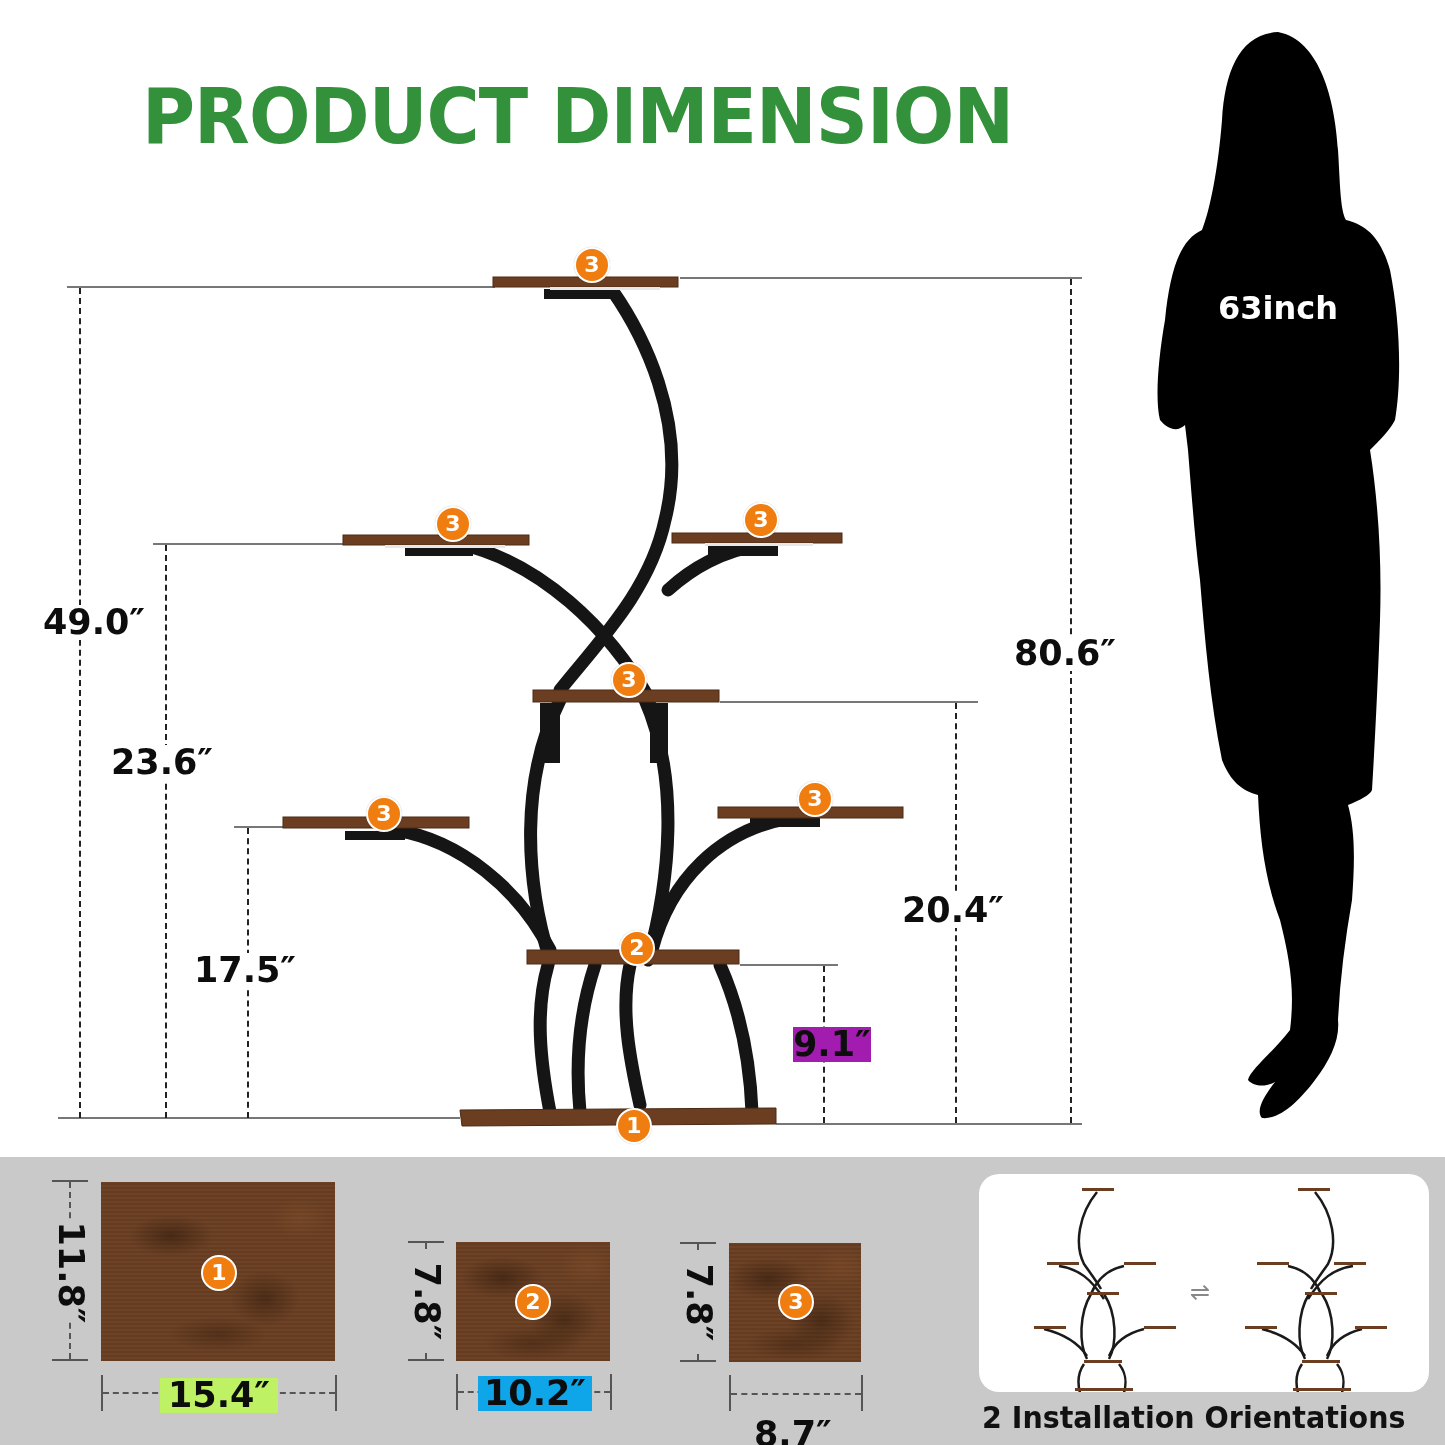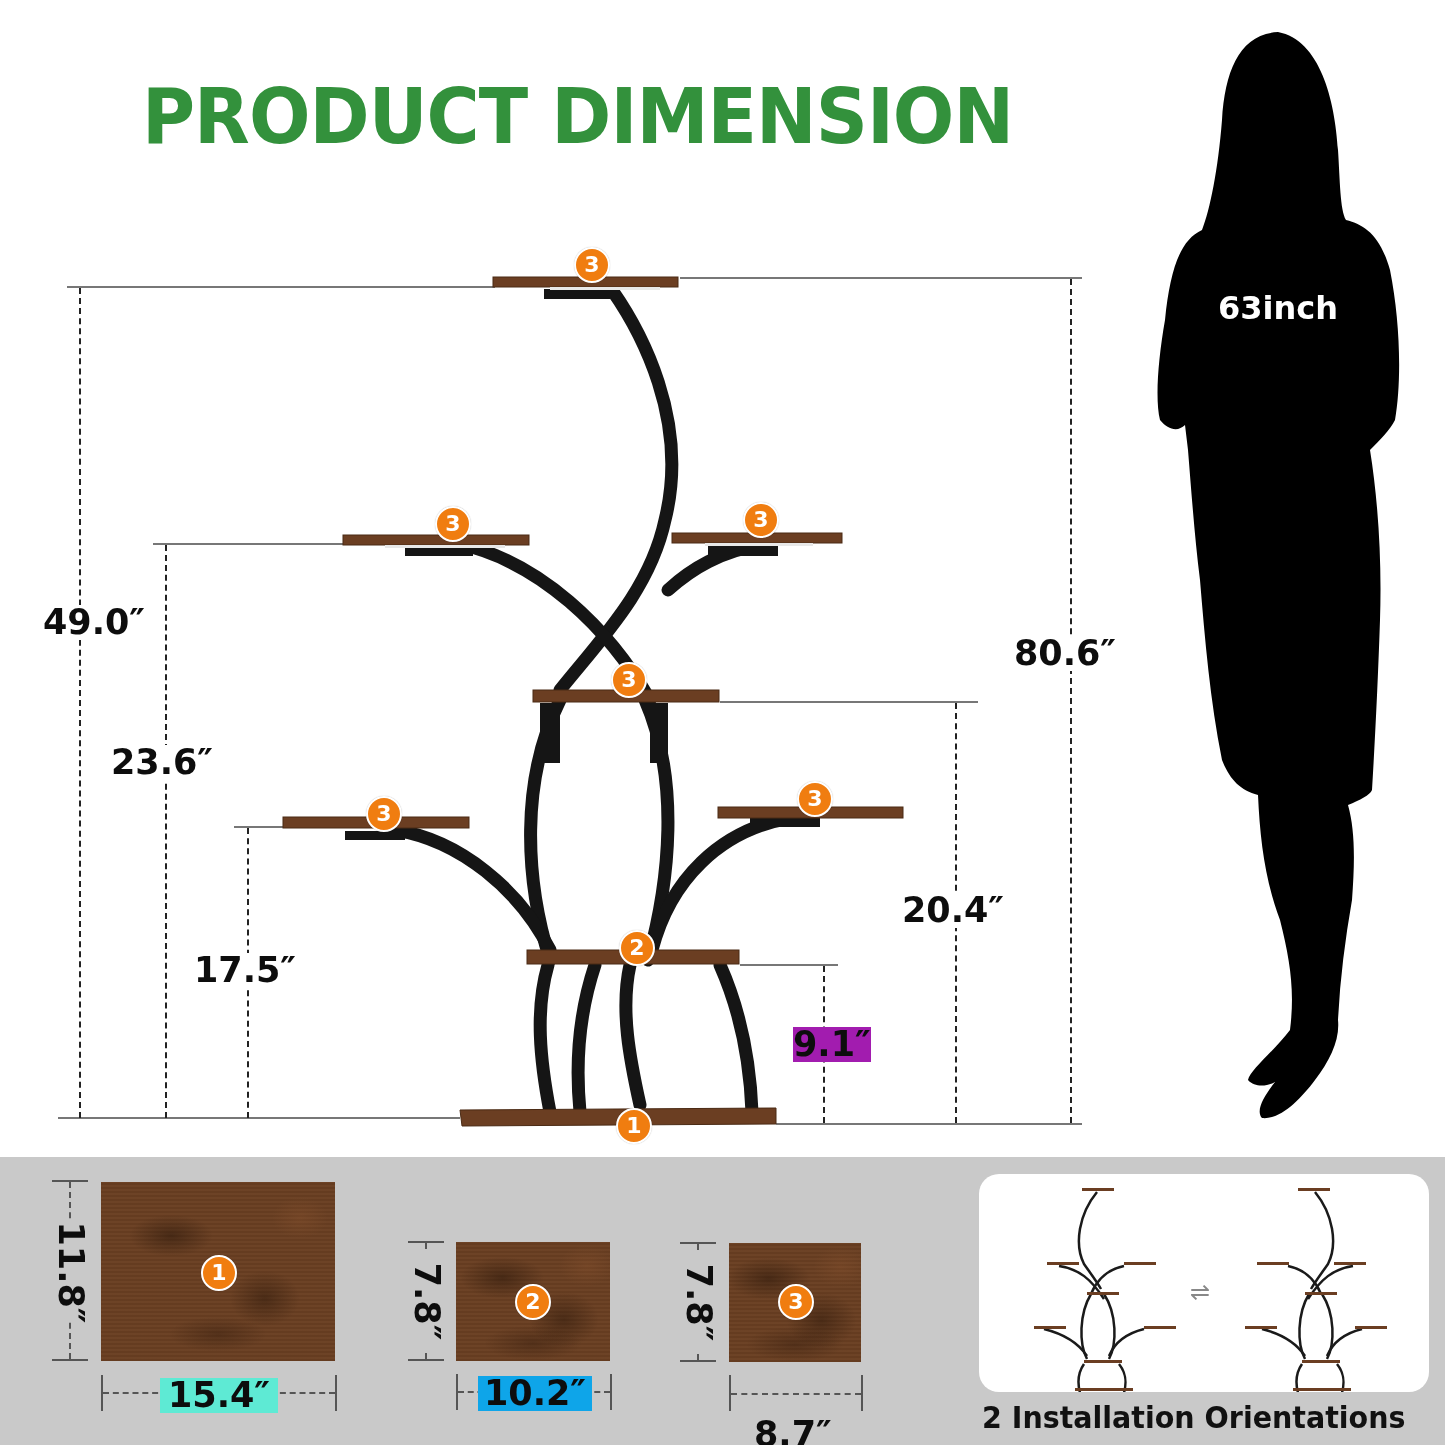--- a/index.html
+++ b/index.html
@@ -161,21 +161,21 @@
 <div>
   <div class="abs tick" style="left:52px; top:1180px; width:36px; height:2px;"></div>
   <div class="abs tick" style="left:52px; top:1359px; width:36px; height:2px;"></div>
   <div class="abs vdash" style="left:69px; top:1182px; height:177px; border-left-color:#555;"></div>
   <div class="abs dim rot" style="left:20px; top:1254px; width:100px; text-align:center; background:#c9c9c9;">11.8″</div>
   <div class="abs wood" style="left:101px; top:1182px; width:234px; height:179px;"></div>
   <div class="abs badge" style="left:201px; top:1255px;">1</div>
   <div class="abs tick" style="left:101px; top:1375px; width:2px; height:36px;"></div>
   <div class="abs tick" style="left:335px; top:1375px; width:2px; height:36px;"></div>
   <div class="abs hdash" style="left:103px; top:1392px; width:232px;"></div>
-  <div class="abs dim" style="left:160px; top:1378px; padding:0 8px; background:#5eead4;">15.4″</div>
+  <div class="abs dim" style="left:160px; top:1378px; padding:0 8px; background:#bef264;">15.4″</div>
 </div>
 
 <div>
   <div class="abs tick" style="left:408px; top:1241px; width:36px; height:2px;"></div>
   <div class="abs tick" style="left:408px; top:1359px; width:36px; height:2px;"></div>
   <div class="abs vdash" style="left:425px; top:1243px; height:116px; border-left-color:#555;"></div>
   <div class="abs dim rot" style="left:376px; top:1284px; width:100px; text-align:center; background:#c9c9c9;">7.8″</div>
   <div class="abs wood" style="left:456px; top:1242px; width:154px; height:119px;"></div>
   <div class="abs badge" style="left:515px; top:1284px;">2</div>
   <div class="abs tick" style="left:456px; top:1374px; width:2px; height:36px;"></div>

